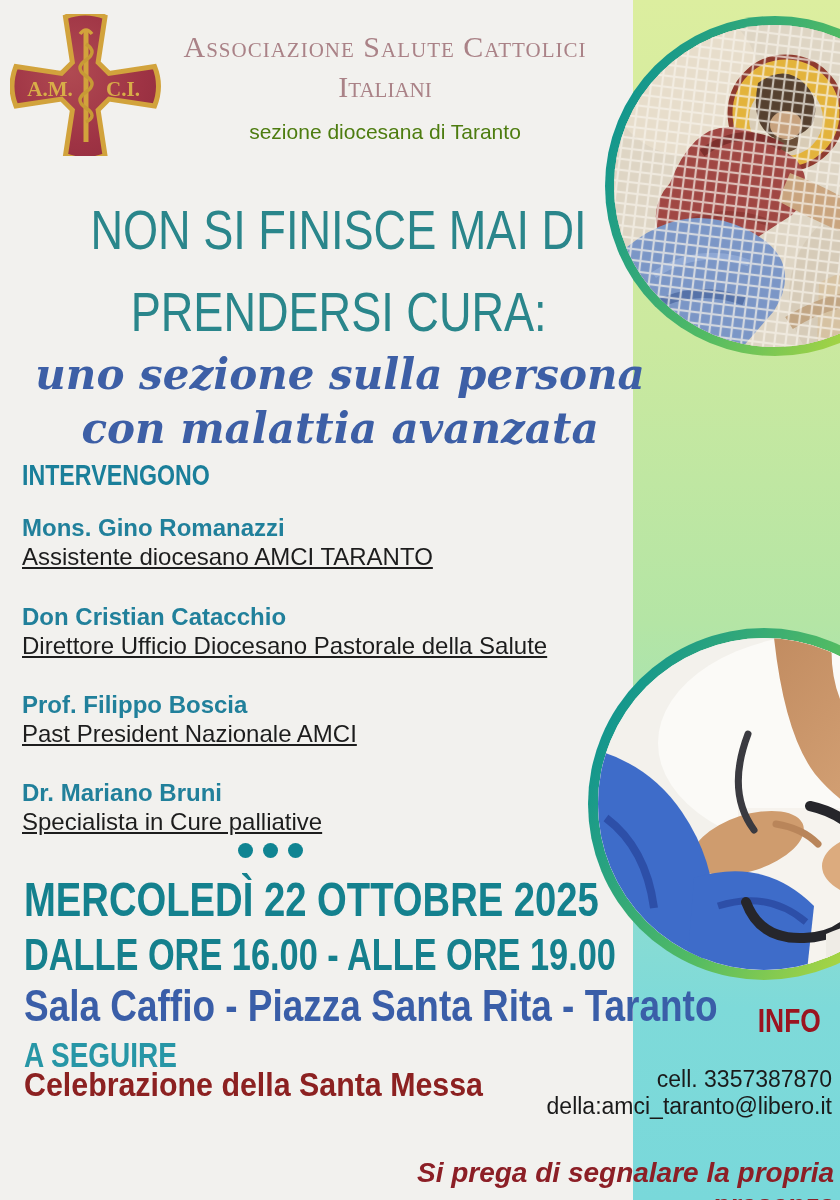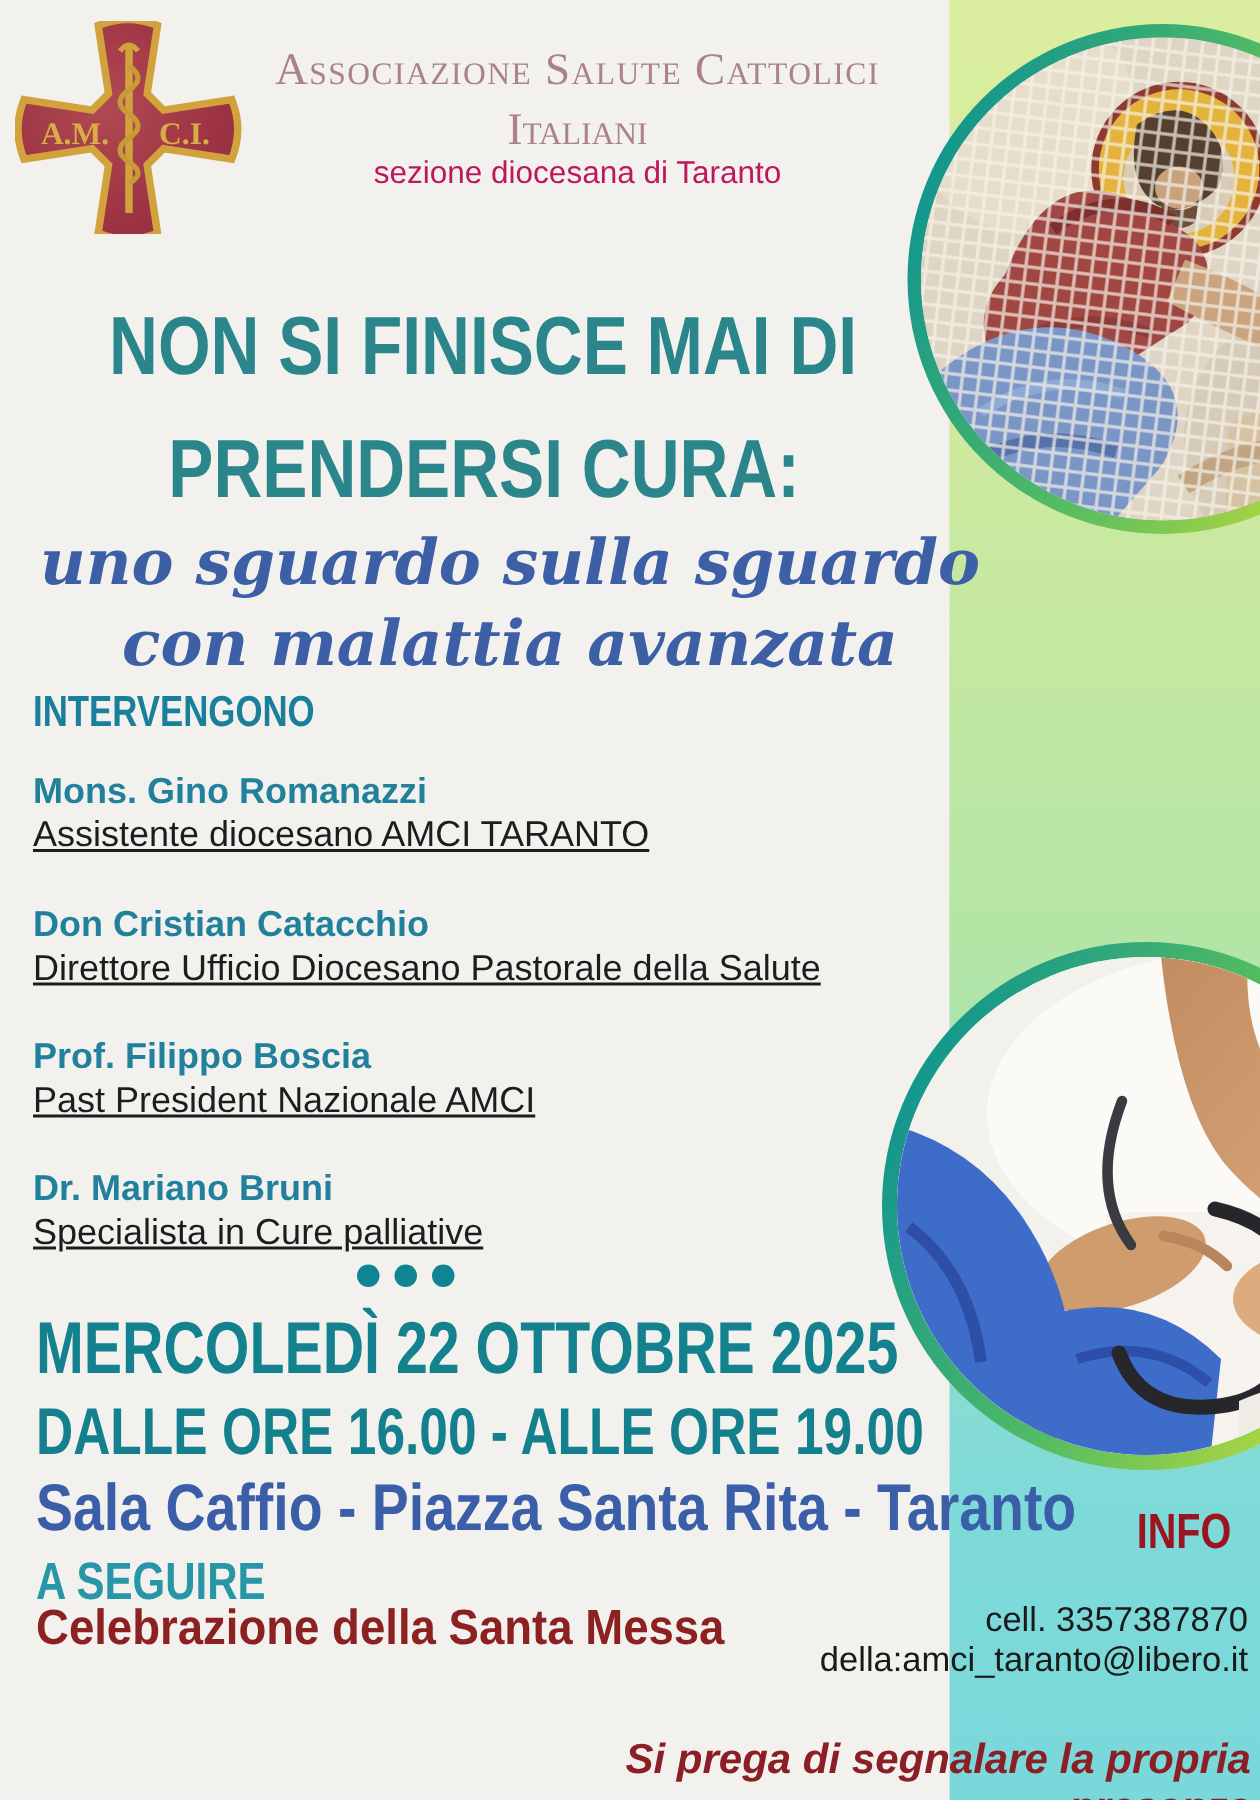--- a/index.html
+++ b/index.html
@@ -17,24 +17,24 @@
   .cond { display:inline-block; white-space:nowrap; transform:scaleX(0.8); transform-origin:left center; }
   .cond-c { display:inline-block; white-space:nowrap; transform:scaleX(0.82); transform-origin:center center; }
   .cond-r { display:inline-block; white-space:nowrap; transform:scaleX(0.8); transform-origin:right center; }
 
   
   .org { left:170px; top:30px; width:430px; text-align:center; color:#aa8287;
          font-family:"Liberation Serif", serif; font-variant:small-caps; }
   .org-l1 { font-size:30px; letter-spacing:1px; }
   .org-l2 { font-size:30px; margin-top:6px; }
   .org-sec { font-variant:normal; font-family:"Liberation Sans", sans-serif;
-             font-size:21px; color:#be185d; }
-
-  
-  .title-line { left:0; width:645px; text-align:center; color:#2a868b; font-weight:bold; }
+             font-size:21px; color:#4d7c0f; margin-top:16px; }
+
+  
+  .title-line { left:0; width:645px; text-align:center; color:#2a868b; font-weight:normal;padding-left:16px; }
   .t1 { top:198px; font-size:55px; }
   .t2 { top:280px; font-size:55px; }
   .subtitle-line { left:0; width:680px; text-align:center; color:#3d5fa6;
                    font-family:"DejaVu Serif", serif; font-style:italic; font-weight:bold; }
   .s1 { top:350px; font-size:42px; }
   .s2 { top:404px; font-size:42px; }
 
   
   .intervengono { left:22px; top:459px; color:#1a7f9a; font-weight:bold; font-size:29px; }
   .sp-name { left:22px; color:#21809b; font-weight:bold; font-size:24px; }
@@ -149,21 +149,21 @@
     </div>
   </div>
 
   <div class="abs title-line t1">
     <span class="cond-c">NON SI FINISCE MAI DI</span>
   </div>
   <div class="abs title-line t2">
     <span class="cond-c">PRENDERSI CURA:</span>
   </div>
 
-  <div class="abs subtitle-line s1">uno sguardo sulla sguardo</div>
+  <div class="abs subtitle-line s1">uno sezione sulla persona</div>
   <div class="abs subtitle-line s2">con malattia avanzata</div>
 
   <div class="abs intervengono">
     <span class="cond">INTERVENGONO</span>
   </div>
 
   <div class="abs sp-name n0">Mons. Gino Romanazzi</div>
   <div class="abs sp-role r0">Assistente diocesano AMCI TARANTO</div>
 
   <div class="abs sp-name n1">Don Cristian Catacchio</div>

